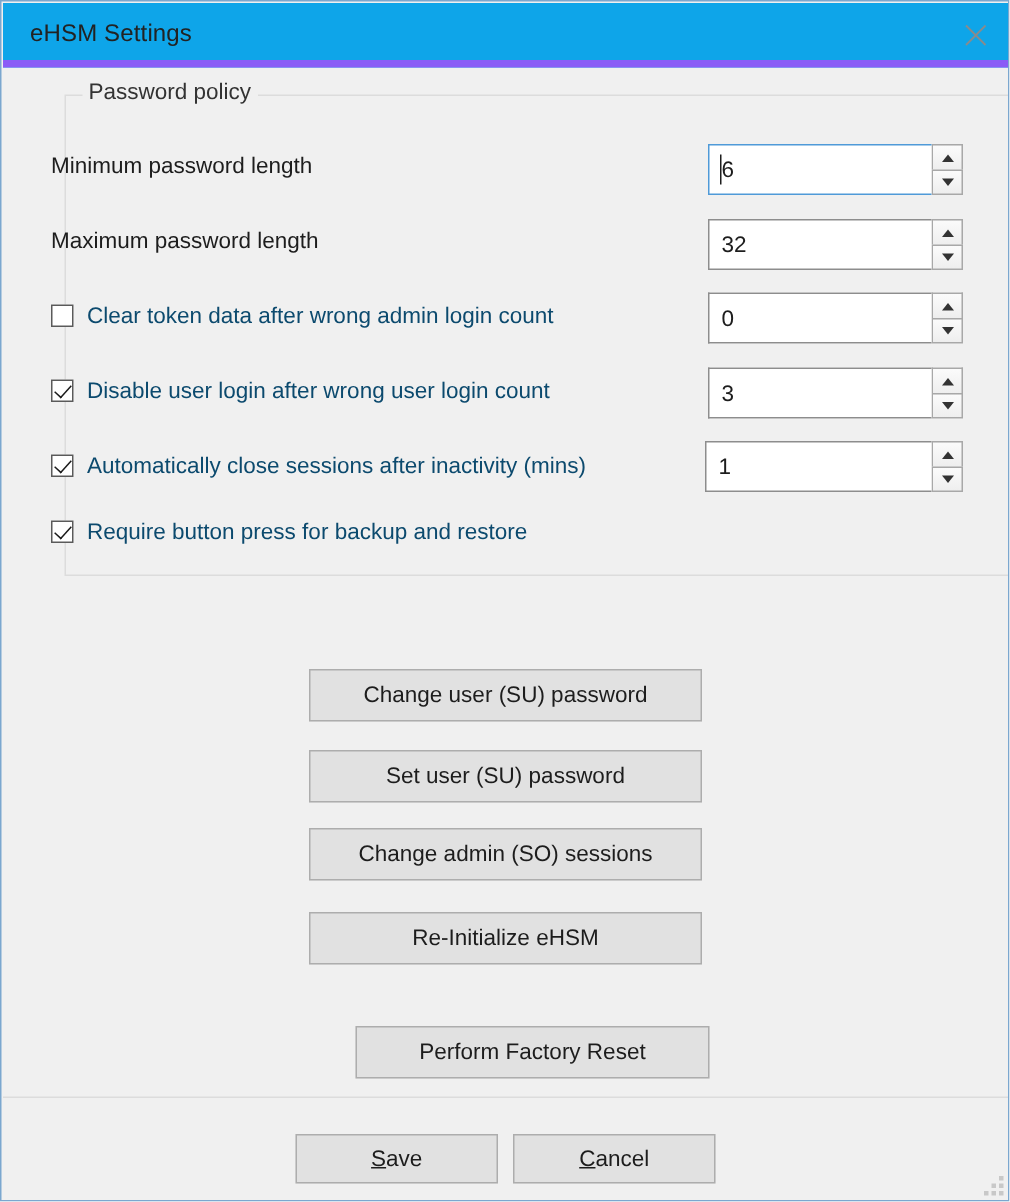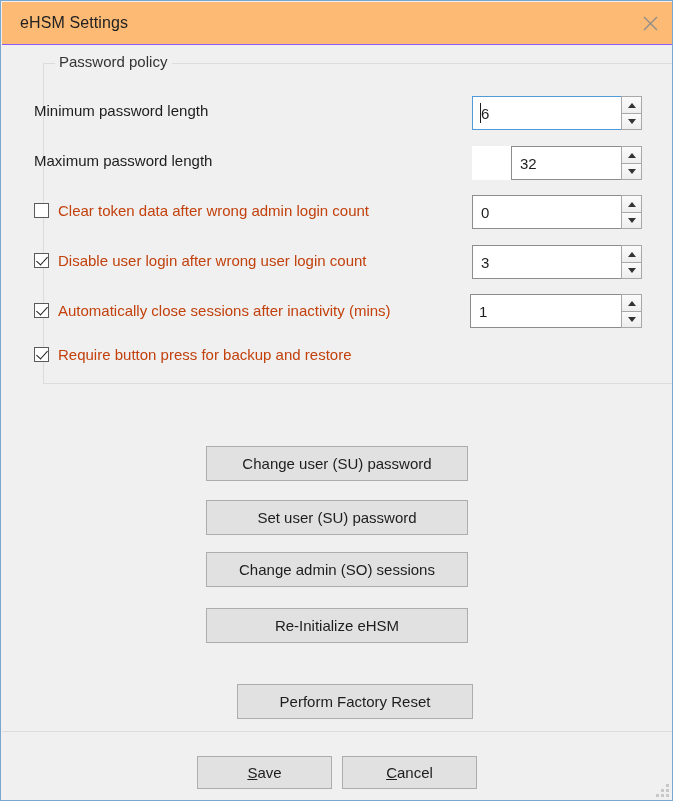--- a/index.html
+++ b/index.html
@@ -13,22 +13,22 @@
     position: relative;
     width: 673px; height: 801px;
     background: #f0f0f0;
     border: 1px solid #7ba7cf;
     overflow: hidden;
   }
   
   #titlebar {
     position: absolute; left: 1px; top: 1px;
     width: 671px; height: 43px;
-    background: #fdba74;
-    border-bottom: 1px solid #8b5cf6;
+    background: #0ea5e9;
+    border-bottom: 5px solid #8b5cf6;
   }
   #title-text {
     position: absolute; left: 18px; top: 12px;
     font-size: 16px; color: #222222;
     letter-spacing: 0.1px;
     white-space: nowrap;
   }
   #close-btn {
     position: absolute; right: 0px; top: 0px;
     width: 46px; height: 42px;
@@ -75,21 +75,21 @@
   }
   .cb-box.checked::after {
     content: "";
     position: absolute;
     left: 4px; top: 0px;
     width: 5px; height: 10px;
     border: solid #1a1a1a;
     border-width: 0 1.6px 1.6px 0;
     transform: rotate(42deg);
   }
-  .cb-label { font-size: 15px; color: #c2410c; }
+  .cb-label { font-size: 15px; color: #0c4a6e; }
   
   .spinner {
     position: absolute;
     height: 34px;
     display: flex;
     background: #ffffff;
   }
   .spin-field {
     flex: 1 1 auto;
     border: 1px solid #8d8d8d;
@@ -191,21 +191,21 @@
       <div class="spin-btn up">
           <span class="tri"></span>
         </div>
       <div class="spin-btn down">
           <span class="tri"></span>
         </div>
     </div>
   </div>
 
   <div class="row-label" style="left:33px; top:151px;">Maximum password length</div>
-  <div class="spinner" style="left:471px; top:145px; width:170px;padding-left:39px;">
+  <div class="spinner" style="left:471px; top:145px; width:170px;">
     <div class="spin-field">
       <span>32</span>
     </div>
     <div class="spin-btns">
       <div class="spin-btn up">
           <span class="tri"></span>
         </div>
       <div class="spin-btn down">
           <span class="tri"></span>
         </div>

